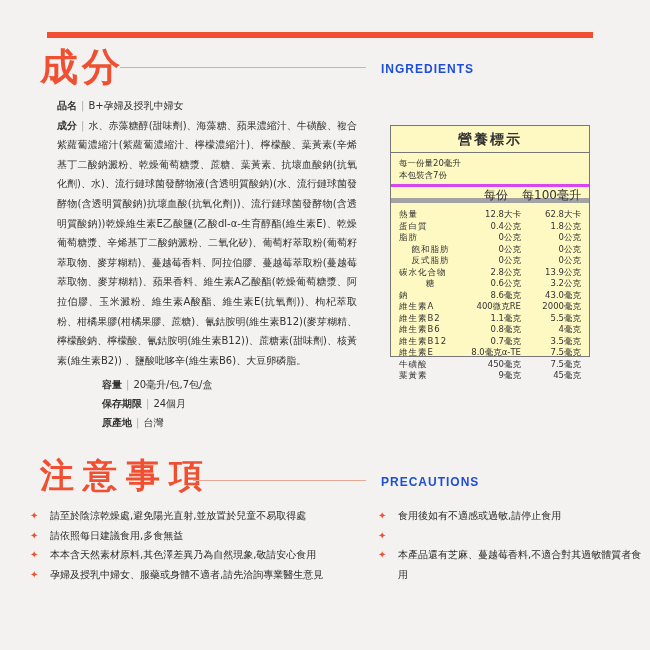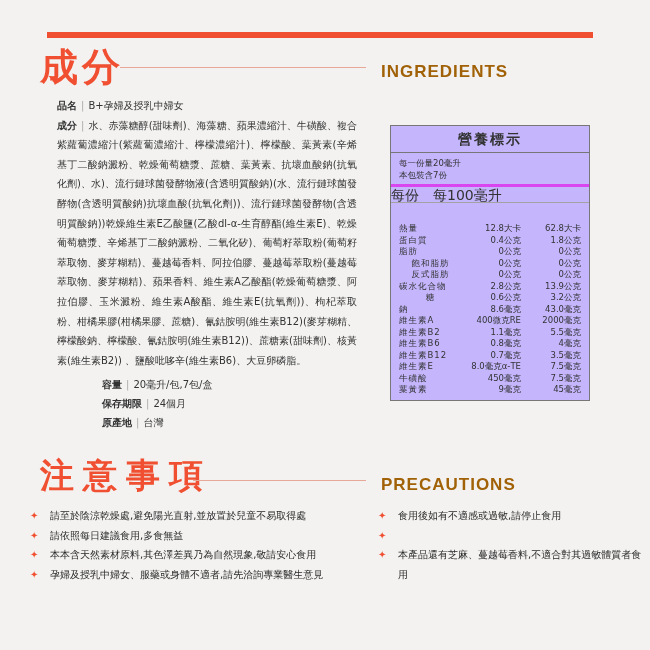--- a/index.html
+++ b/index.html
@@ -17,21 +17,21 @@
   .section-head { position: absolute; left: 40px; height: 50px; width: 580px; }
   .section-title {
     position: absolute; left: 0; top: 0;
     color: #f05031; font-weight: bold; font-size: 38px; letter-spacing: 4px;
     font-family: "DejaVu Sans", sans-serif;
   }
   .section-rule {
     position: absolute; height: 1px; background: #e8a898;
   }
   .section-en {
-    position: absolute; color: #a16207; font-weight: bold; font-size: 17px;
+    position: absolute; color: #1d4ed8; font-weight: bold; font-size: 12px;
     letter-spacing: 1px; font-family: "Liberation Sans", sans-serif;
   }
   .ing-head { top: 42px; }
   .ing-head .section-rule { left: 80px; top: 25px; width: 246px; }
   .ing-head .section-en { left: 341px; top: 20px; }
   .pre-head { top: 453px; }
   .pre-head .section-title { font-size: 34px; letter-spacing: 9px; }
   .pre-head .section-rule { left: 153px; top: 27px; width: 173px; }
   .pre-head .section-en { left: 341px; top: 22px; }
 
@@ -44,36 +44,36 @@
   .kv .sep { color: #aaa; margin: 0 4px; }
   .ing-text { text-align: justify; }
 
   .meta {
     position: absolute; left: 57px; top: 375px; font-size: 10px; line-height: 19.2px; color: #333;
   }
   .meta .k { font-weight: bold; padding-left: 45px; }
   .meta .sep { color: #aaa; margin: 0 4px; }
 
   .nutri {
-    position: absolute; left: 390px; top: 125px; width: 200px; height: 276px;
-    border: 1px solid #777; background: #c4b5fd; font-size: 9px; color: #333;
+    position: absolute; left: 390px; top: 125px; width: 200px; height: 232px;
+    border: 1px solid #777; background: #fef9c3; font-size: 9px; color: #333;
   }
   .nutri-title {
     height: 27px; line-height: 27px; text-align: center; font-weight: bold; font-size: 14px;
     letter-spacing: 2px; border-bottom: 1px solid #777;
   }
   .nutri-serving {
     padding: 4px 8px 3px 8px; line-height: 12px; font-size: 8.5px; border-bottom: 3px solid #d946ef;
   }
   .nutri-cols {
-    display: flex; justify-content: flex-start; height: 16px; line-height: 16px; font-size: 14px;
-    border-bottom: 1px solid #a3a3a3; padding-right: 8px;
+    display: flex; justify-content: flex-end; height: 16px; line-height: 16px; font-size: 12px;
+    border-bottom: 5px solid #a3a3a3; padding-right: 8px;
   }
   .nutri-cols span:first-child { margin-right: 14px; }
-  .nutri-rows { padding: 6px 8px 0 8px; margin-top: 14px; }
+  .nutri-rows { padding: 6px 8px 0 8px; }
   .nrow { display: flex; height: 11.5px; line-height: 11.5px; font-size: 8.5px; }
   .nrow .n { flex: 1; letter-spacing: 1px; }
   .nrow .n.indent { padding-left: 11px; text-align: center; }
   .nrow .v1 { width: 70px; text-align: right; }
   .nrow .v2 { width: 60px; text-align: right; }
 
   .pre-list { position: absolute; top: 506px; font-size: 10px; color: #2b2b2b; }
   .pre-left { left: 30px; width: 330px; }
   .pre-right { left: 378px; width: 270px; }
   .pre-item { display: flex; line-height: 19.6px; }

